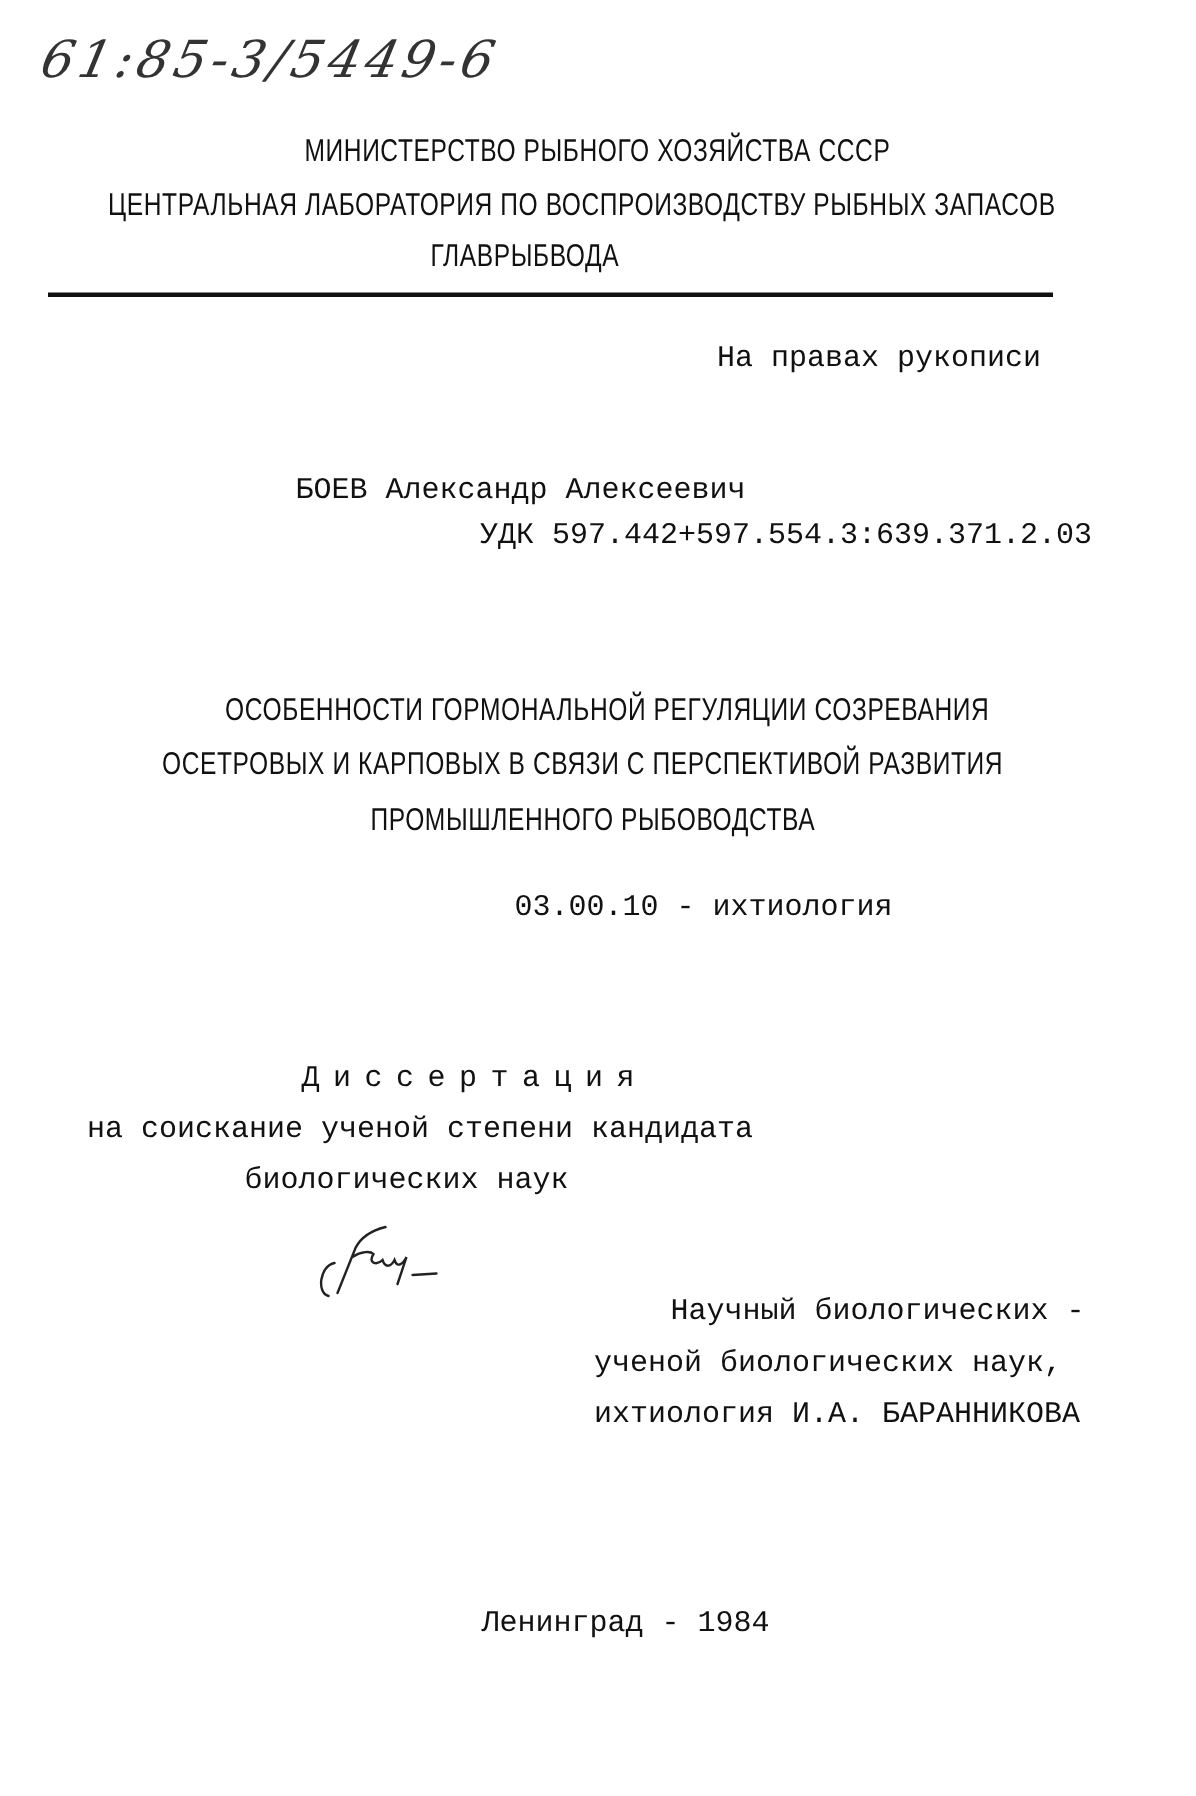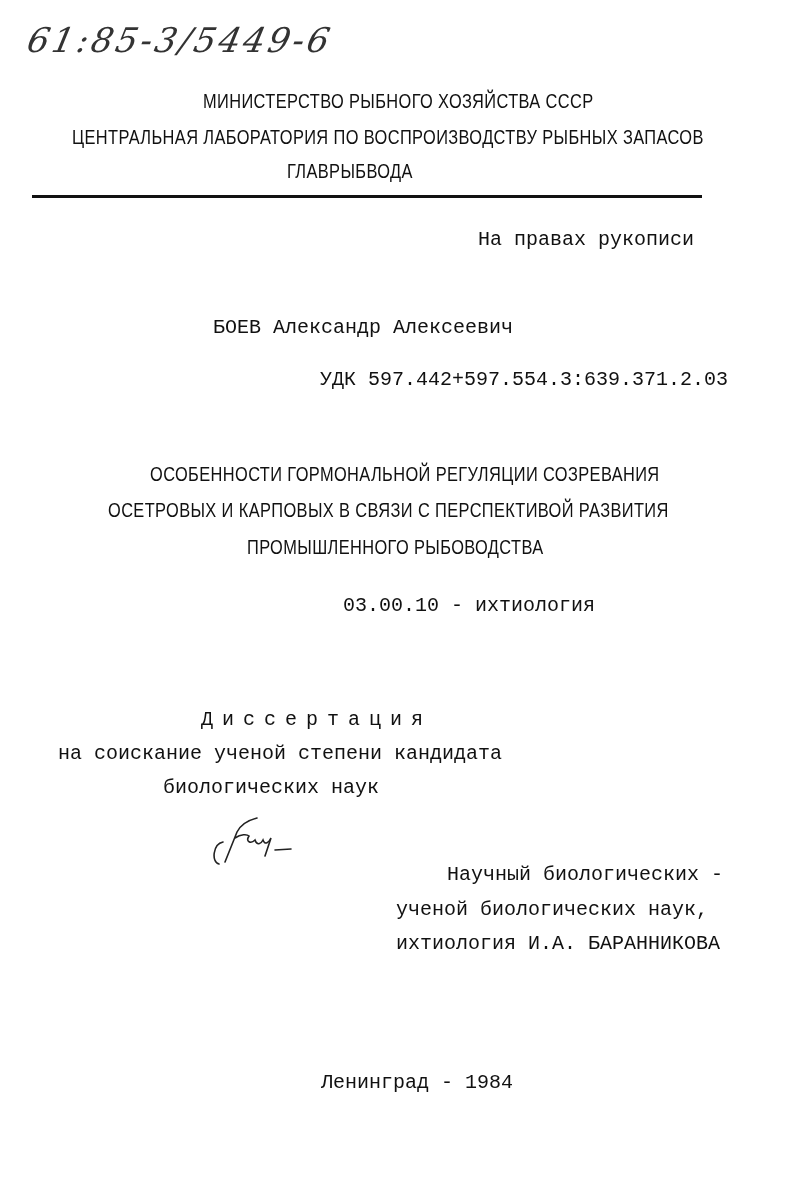--- a/index.html
+++ b/index.html
@@ -21,23 +21,23 @@
 <div class="hand" style="left:28px; top:20px;">61:85-3/5449-6</div>
 
 <div class="t caps" style="left:203px; top:90px;">МИНИСТЕРСТВО РЫБНОГО ХОЗЯЙСТВА СССР</div>
 <div class="t caps" style="left:72px; top:126px;">ЦЕНТРАЛЬНАЯ ЛАБОРАТОРИЯ ПО ВОСПРОИЗВОДСТВУ РЫБНЫХ ЗАПАСОВ</div>
 <div class="t caps" style="left:287px; top:160px;">ГЛАВРЫБВОДА</div>
 
 <div class="rule"></div>
 
 <div class="t" style="left:478px; top:230px;">На правах рукописи</div>
 
-<div class="t" style="left:213px; top:318px;">БОЕВ Александр Алексеевич</div>
+<div class="t" style="left:197px; top:318px;">БОЕВ Александр Алексеевич</div>
 
-<div class="t" style="left:320px; top:370px;">УДК 597.442+597.554.3:639.371.2.03</div>
+<div class="t" style="left:320px; top:348px;">УДК 597.442+597.554.3:639.371.2.03</div>
 
 <div class="t caps" style="left:150px; top:463px;">ОСОБЕННОСТИ ГОРМОНАЛЬНОЙ РЕГУЛЯЦИИ СОЗРЕВАНИЯ</div>
 <div class="t caps" style="left:108px; top:499px;">ОСЕТРОВЫХ И КАРПОВЫХ В СВЯЗИ С ПЕРСПЕКТИВОЙ РАЗВИТИЯ</div>
 <div class="t caps" style="left:247px; top:536px;">ПРОМЫШЛЕННОГО РЫБОВОДСТВА</div>
 
 <div class="t" style="left:343px; top:596px;">03.00.10 - ихтиология</div>
 
 <div class="t spaced" style="left:160px; top:710px;">Диссертация</div>
 <div class="t" style="left:58px; top:744px;">на соискание ученой степени кандидата</div>
 <div class="t" style="left:163px; top:778px;text-align:right;">биологических наук</div>

